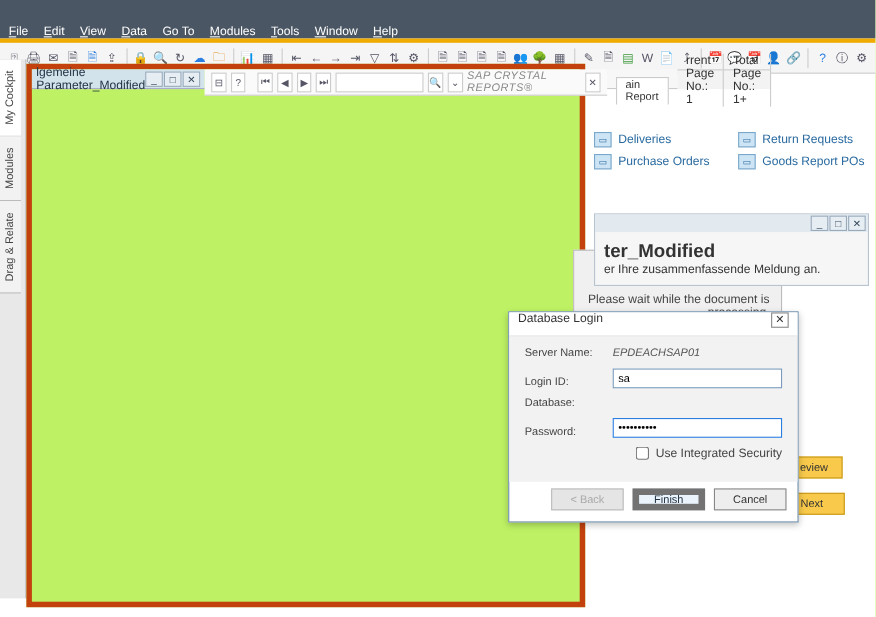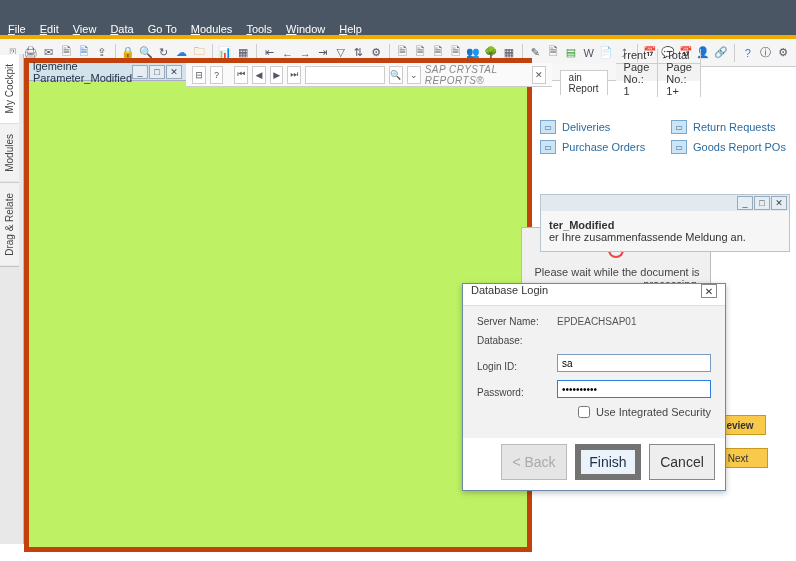--- a/index.html
+++ b/index.html
@@ -46,43 +46,43 @@
 
 
 .rightzone { position: absolute; left: 540px; top: 120px; width: 250px; }
 .linklist { display: grid; grid-template-columns: 1fr 1fr; gap: 6px 12px; margin-bottom: 40px; }
 .linkitem { display: flex; align-items: center; gap: 6px; color: #2a6aa0; font-size: 11px; }
 .linkicon { width: 16px; height: 14px; background: #cde4f5; border: 1px solid #7aa8cc; display: inline-flex; align-items: center; justify-content: center; font-size: 8px; color: #2a6aa0; }
 
 .subwin { margin-top: 10px; border: 1px solid #b8c4d0; background: #f6f6f6; }
 .subwin .titlebar { height: 16px; background: #e2e9ef; display: flex; align-items: center; justify-content: flex-end; padding: 0 2px; gap: 1px; }
 .subbody { padding: 8px; font-size: 10px; color: #333; }
-.subbody b { font-weight: bold; font-size: 11px; }
+.subbody b { font-weight: bold; font-size: 17px; }
 
 
 .dialog { position: absolute; left: 462px; top: 283px; width: 264px; background: #fff; border: 1px solid #6a8aa8; box-shadow: 0 2px 6px rgba(0,0,0,0.25); z-index: 10; }
 .dialog .dtitle { height: 22px; background: #fff; border-bottom: 1px solid #ddd; display: flex; align-items: flex-start; padding: 0 8px; font-size: 11px; color: #333; }
 .dialog .dtitle .close { margin-left: auto; width: 16px; height: 14px; border: 1px solid #888; display: inline-flex; align-items: center; justify-content: center; font-size: 10px; cursor: default; }
 .dialog .dbody { background: #f2f2f2; padding: 10px 14px; }
 .frow { display: flex; align-items: flex-end; margin-bottom: 8px; }
 .frow label { width: 80px; color: #444; font-size: 10px; }
-.frow .val { color: #555; font-size: 10px; }
+.frow .val { color: #555; font-size: 10px; font-style: italic; }
 .frow input[type=text], .frow input[type=password] { flex: 1; height: 18px; border: 1px solid #7a9bbd; padding: 0 4px; font-size: 10px; background: #fff; }
 .frow input[type=password] { border: 1px solid #2a7de1; }
 .checkrow { display: flex; align-items: center; gap: 6px; margin: 6px 0 10px; color: #444; font-size: 10px; justify-content: flex-end; }
 .checkrow input { width: 12px; height: 12px; }
 .dbtns { display: flex; justify-content: flex-end; gap: 8px; padding: 6px 10px 10px; }
-.dbtn { width: 66px; height: 36px; border: 1px solid #888; background: #eee; font-size: 14px; display: inline-flex; align-items: center; justify-content: center; color: #333; }
+.dbtn { width: 66px; height: 20px; border: 1px solid #888; background: #eee; font-size: 10px; display: inline-flex; align-items: center; justify-content: center; color: #333; }
 .dbtn.primary { border: 6px solid #737373; background: #eaf3fc; color: #234; }
 .dbtn.disabled { color: #aaa; background: #e5e5e5; border-color: #bbb; }
 
 
 .wizardbtns { position: absolute; right: 28px; top: 448px; display: flex; gap: 6px; }
 .ybtn { width: 60px; height: 20px; background: #f8c94a; border: 1px solid #c79a1a; display: inline-flex; align-items: center; justify-content: center; font-size: 10px; color: #333; }
-.ybtn.wide { width: 52px; position: absolute; right: 30px; top: 415px; font-weight: bold; }
+.ybtn.wide { width: 52px; position: absolute; right: 30px; top: 415px; }
 </style>
 </head>
 <body>
 
 <div class="menubar">
   <span><u>F</u>ile</span>
   <span><u>E</u>dit</span>
   <span><u>V</u>iew</span>
   <span><u>D</u>ata</span>
   <span>Go To</span>
@@ -224,26 +224,26 @@
   <div class="dtitle">
     <span>Database Login</span>
     <span class="close">✕</span>
   </div>
   <div class="dbody">
     <div class="frow">
       <label>Server Name:</label>
       <span class="val">EPDEACHSAP01</span>
     </div>
     <div class="frow">
+      <label>Login ID:</label>
+      <input type="text" value="sa" style="">
+    </div>
+    <div class="frow">
       <label>Database:</label>
       <span class="val"></span>
-    </div>
-    <div class="frow">
-      <label>Login ID:</label>
-      <input type="text" value="sa" style="">
     </div>
     <div class="frow">
       <label>Password:</label>
       <input type="password" value="••••••••••" style="">
     </div>
     <div class="checkrow">
       <input type="checkbox" style="">
       <span>Use Integrated Security</span>
     </div>
   </div>

